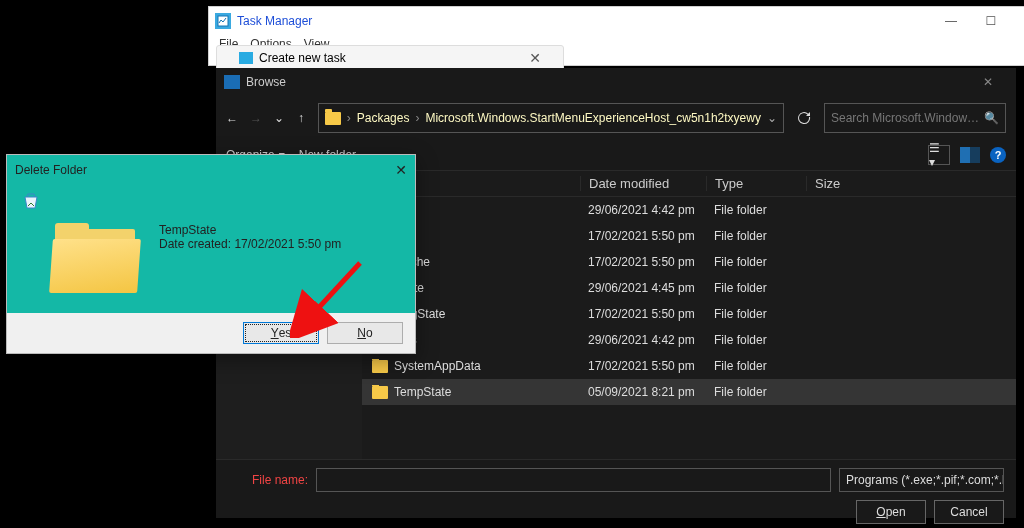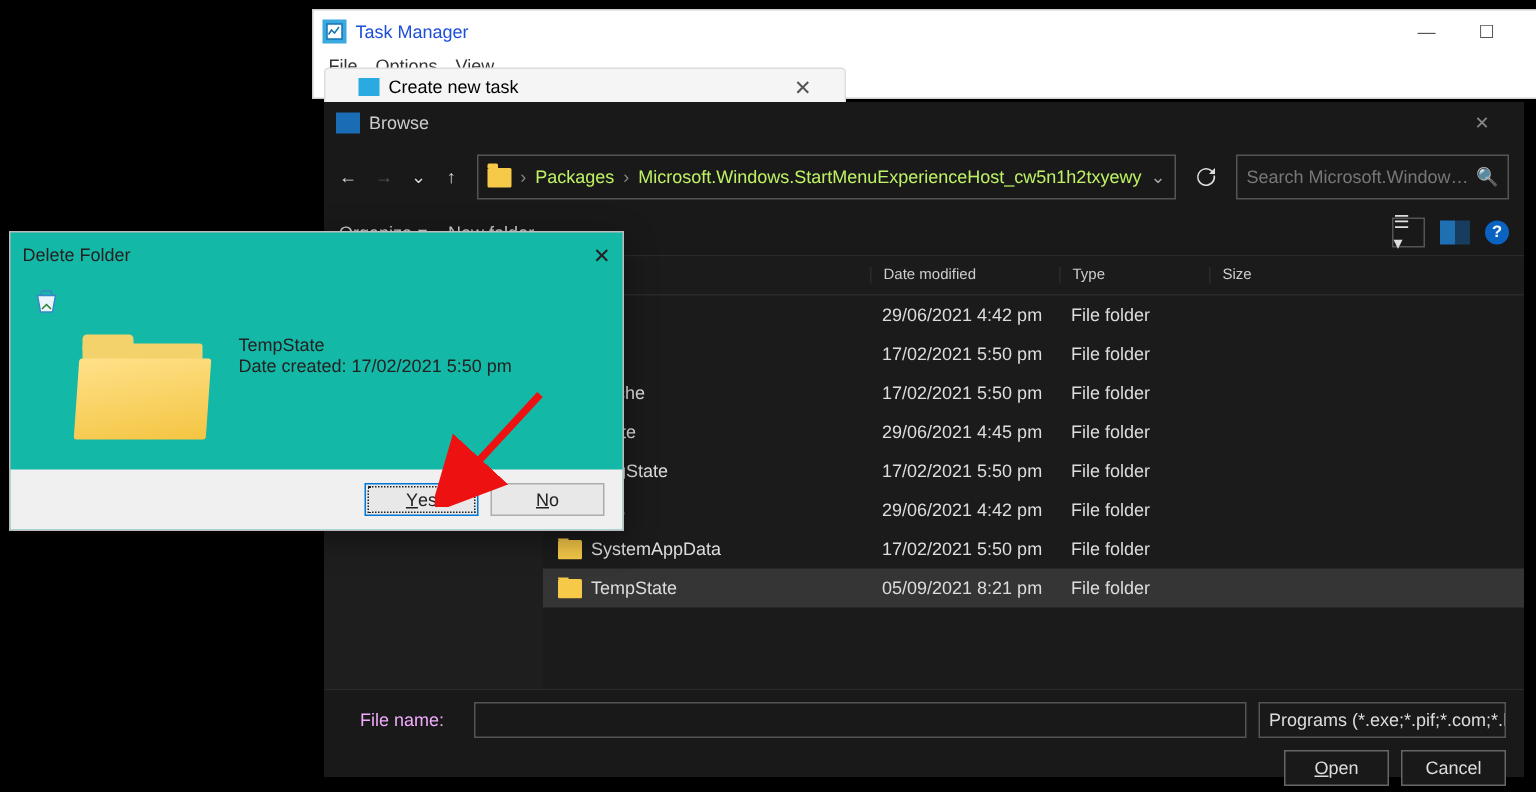--- a/index.html
+++ b/index.html
@@ -28,21 +28,21 @@
   .browse-title .icon { width: 16px; height: 14px; background: #1a6db5; margin-right: 6px; }
   .browse-title-text { font-size: 12px; color: #ccc; }
   .browse-close { margin-left: auto; width: 40px; height: 24px; display: flex; align-items: center; justify-content: center; color: #888; }
 
   .toolbar { display: flex; align-items: center; height: 44px; padding: 0 10px; gap: 12px; background: #191919; }
   .nav-btn { width: 22px; height: 22px; display: flex; align-items: center; justify-content: center; color: #ddd; }
   .nav-btn.disabled { color: #555; }
   .addr { flex: 1; display: flex; align-items: center; height: 30px; border: 1px solid #555; background: #191919; padding: 0 6px; gap: 6px; }
   .folder-icon { width: 16px; height: 13px; background: #f7c948; border-radius: 1px; position: relative; }
   .folder-icon::before { content:""; position:absolute; top:-3px; left:0; width:7px; height:3px; background:#f7c948; border-radius:1px 1px 0 0; }
-  .crumb { color: #bef264; }
+  .crumb { color: #fef9c3; }
   .crumb-sep { color: #888; }
   .addr-drop { margin-left: auto; color: #aaa; }
   .refresh { width: 26px; height: 26px; display: flex; align-items: center; justify-content: center; color: #ddd; }
   .search { width: 182px; height: 30px; border: 1px solid #555; display: flex; align-items: center; padding: 0 6px; color: #777; }
   .search span.placeholder { flex:1; overflow:hidden; white-space:nowrap; text-overflow:ellipsis; }
   .search .mag { margin-left: 4px; }
 
   .toolbar2 { display: flex; align-items: center; height: 30px; padding: 0 10px; gap: 14px; }
   .tb-link { color: #ccc; display:flex; align-items:center; gap:4px; }
   .tb-right { margin-left: auto; display:flex; align-items:center; gap:10px; }
@@ -56,36 +56,36 @@
   .side-item.indent { padding-left: 18px; }
   .side-item .chev { color:#aaa; width:10px; text-align:center; }
   .side-item .mini { width:16px; height:13px; background:#f7c948; border-radius:1px; position:relative; }
   .side-item .mini::before { content:""; position:absolute; top:-3px; left:0; width:7px; height:3px; background:#f7c948; border-radius:1px 1px 0 0; }
   .side-item .mini.purple { background:#6b5bd4; }
   .side-item .mini.purple::before { background:#6b5bd4; }
   .side-item .disk { width:16px; height:11px; background:#8aa0b5; border-radius:1px; }
   .side-item.selected { background:#2d2d2d; }
 
   .filegrid { flex:1; background:#1b1b1b; position:relative; }
-  .cols { display:flex; height:26px; align-items:center; border-bottom:1px solid #2a2a2a; color:#ccc; font-size:10px; }
+  .cols { display:flex; height:26px; align-items:center; border-bottom:1px solid #2a2a2a; color:#ccc; font-size:13px; }
   .col-name { width:218px; padding-left:10px; }
   .col-date { width:126px; border-left:1px solid #2a2a2a; padding-left:8px; }
   .col-type { width:100px; border-left:1px solid #2a2a2a; padding-left:8px; }
   .col-size { width:70px; border-left:1px solid #2a2a2a; padding-left:8px; }
   .row { display:flex; height:26px; align-items:center; color:#ddd; }
   .row.selected { background:#353535; }
   .cell-name { width:218px; padding-left:10px; display:flex; align-items:center; gap:6px; overflow:hidden; }
   .cell-name .mini { width:16px; height:13px; background:#f7c948; border-radius:1px; position:relative; flex-shrink:0; }
   .cell-name .mini::before { content:""; position:absolute; top:-3px; left:0; width:7px; height:3px; background:#f7c948; border-radius:1px 1px 0 0; }
   .cell-date { width:126px; padding-left:8px; }
   .cell-type { width:100px; padding-left:8px; }
 
   .footer { padding: 8px 12px; display:flex; flex-direction:column; gap:8px; }
   .fn-row { display:flex; align-items:center; gap:8px; }
-  .fn-label { color:#f0abfc; width:80px; text-align:center; }
+  .fn-label { color:#ef4444; width:80px; text-align:right; }
   .fn-input { flex:1; height:24px; background:#191919; border:1px solid #555; }
   .fn-type { width:165px; height:24px; background:#191919; border:1px solid #555; color:#ddd; display:flex; align-items:center; padding:0 6px; overflow:hidden; white-space:nowrap; }
   .btn-row { display:flex; justify-content:flex-end; gap:8px; }
   .dlg-btn { min-width:70px; height:24px; border:1px solid #666; background:#191919; color:#ddd; display:flex; align-items:center; justify-content:center; padding:0 10px; }
 
   
   .delete-dlg { position:absolute; left:6px; top:154px; width:410px; height:200px; background:#14b8a6; border:1px solid #bbb; box-shadow:0 6px 20px rgba(0,0,0,0.4); }
   .dlg-title { display:flex; align-items:center; height:30px; padding:0 8px; font-size:12px; color:#222; }
   .dlg-title .x { margin-left:auto; font-size:14px; }
   .dlg-body { padding: 6px 14px; display:flex; gap:10px; }

